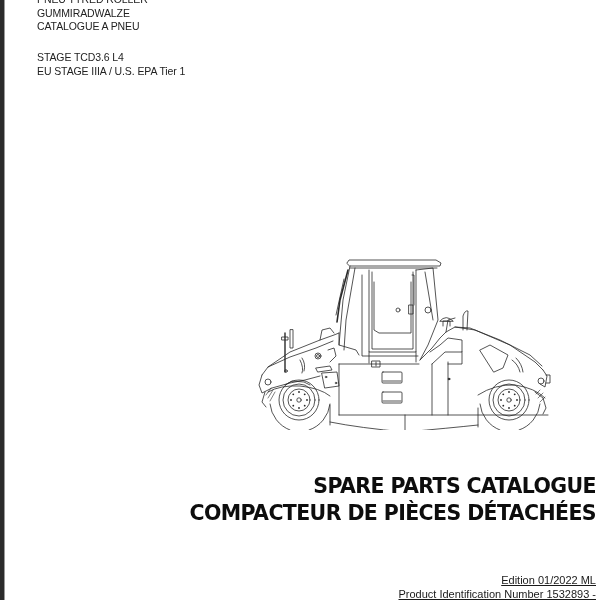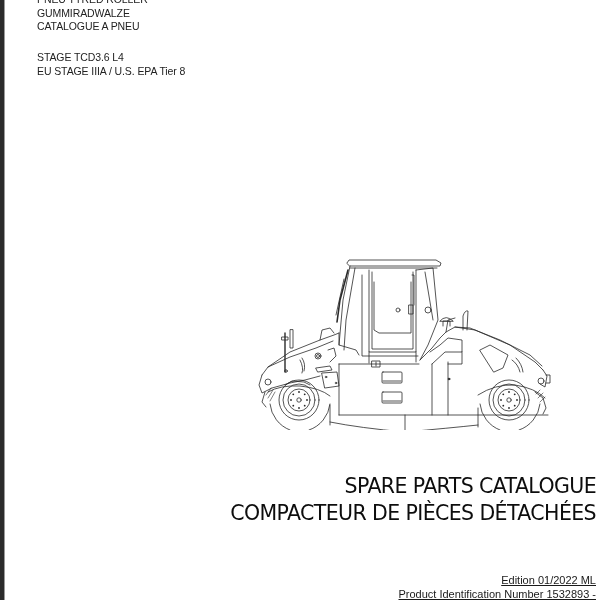--- a/index.html
+++ b/index.html
@@ -59,21 +59,21 @@
       height: 190px;
     }
     .drawing svg { display: block; }
 
     .titles {
       position: absolute;
       right: 52px;
       top: 473px;
       text-align: right;
       font-family: "DejaVu Sans", sans-serif;
-      font-weight: normal;
+      font-weight: bold;
       font-size: 20.5px;
       line-height: 26.5px;
       color: #0d0d0d;
       letter-spacing: -0.6px;
     }
     .titles div { white-space: nowrap; }
 
     .footer {
       position: absolute;
       right: 52px;
@@ -96,21 +96,21 @@
   <div class="border-right"></div>
 
   <div class="top-block block-machine">
     <div>PNEU TYRED ROLLER</div>
     <div>GUMMIRADWALZE</div>
     <div>CATALOGUE A PNEU</div>
   </div>
 
   <div class="top-block block-engine">
     <div>STAGE TCD3.6 L4</div>
-    <div>EU STAGE IIIA / U.S. EPA Tier 8</div>
+    <div>EU STAGE IIIA / U.S. EPA Tier 1</div>
   </div>
 
   <div class="drawing">
     <svg width="310" height="190" viewBox="250 240 310 190" xmlns="http://www.w3.org/2000/svg" fill="none" stroke="#2a2a2a" stroke-width="0.8" stroke-linejoin="round" stroke-linecap="round">
 
       <path d="M347 263 L349 260 L436 260 L441 263 L440 266 L350 266 Z"></path>
       <line x1="350" y1="268" x2="437" y2="268"></line>
 
       <path d="M350 266 L343 300 L339 345 L356 350 L359 355"></path>
       <path d="M355 268 L346 320 L344 350"></path>

